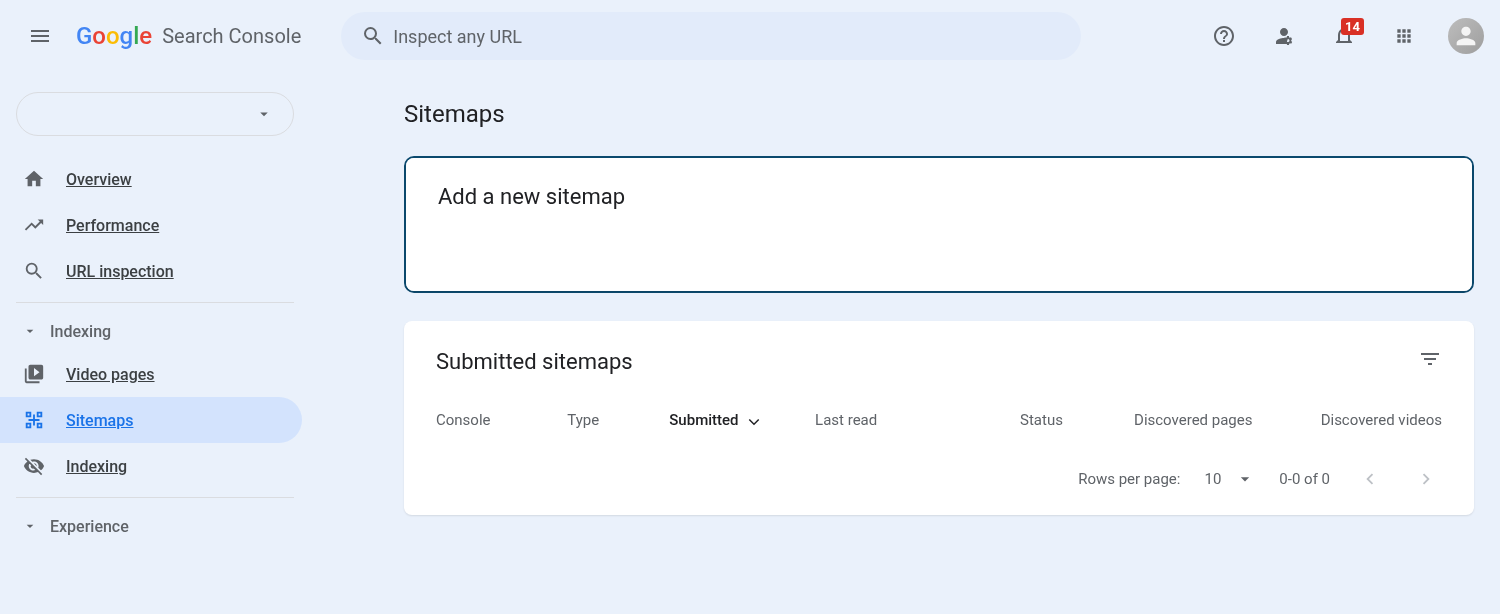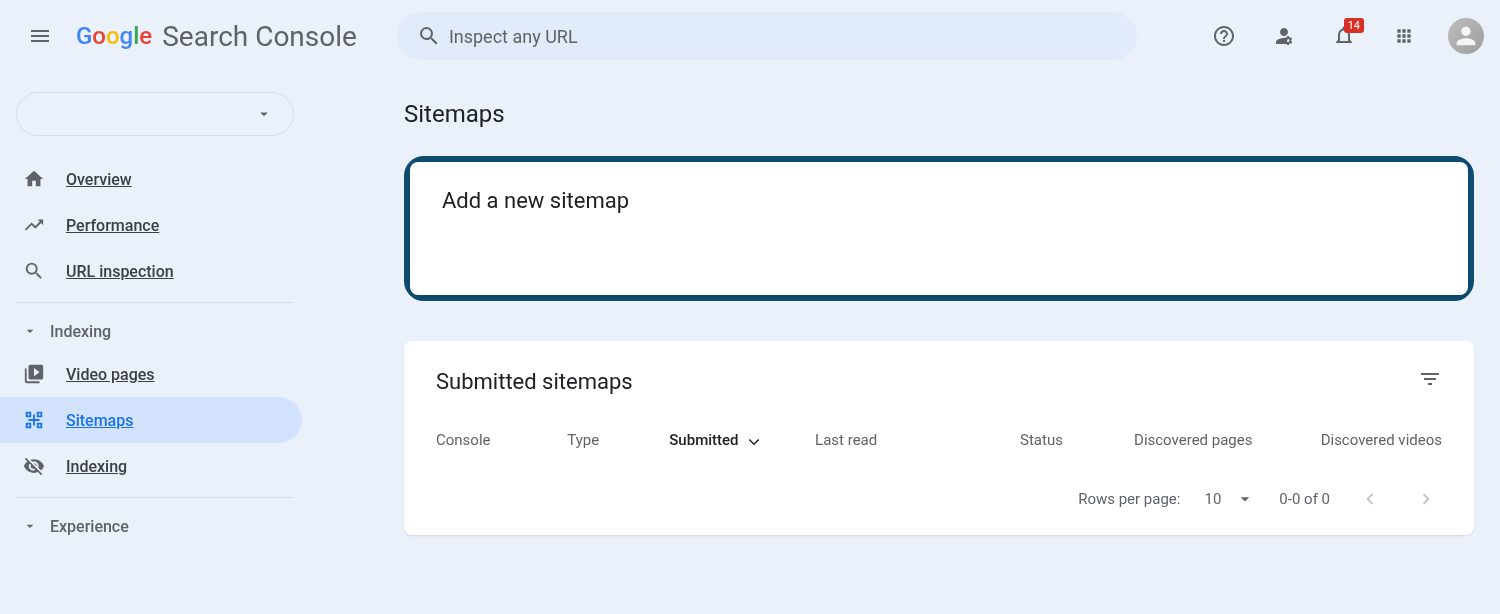--- a/index.html
+++ b/index.html
@@ -4,46 +4,46 @@
 <style>
   * { box-sizing: border-box; margin: 0; padding: 0; font-family: 'Google Sans', Roboto, Arial, sans-serif; }
   body { background: #eaf1fb; width: 1500px; height: 614px; overflow: hidden; color: #202124; }
   .header { display: flex; align-items: center; height: 72px; padding: 0 16px; gap: 12px; }
   .menu-btn { width: 48px; height: 48px; display: flex; align-items: center; justify-content: center; cursor: pointer; border-radius: 50%; }
   .menu-btn svg { fill: #5f6368; }
   .logo { display: flex; align-items: center; gap: 6px; margin-right: 28px; }
   .logo .letters { font-size: 24px; font-weight: 500; }
   .logo .g1 { color: #4285f4; } .logo .o1 { color: #ea4335; } .logo .o2 { color: #fbbc04; }
   .logo .g2 { color: #4285f4; } .logo .l1 { color: #34a853; } .logo .e1 { color: #ea4335; }
-  .logo .sc { color: #5f6368; font-size: 28px; font-weight: 400; margin-left: 4px; }
+  .logo .sc { color: #5f6368; font-size: 20px; font-weight: 400; margin-left: 4px; }
   .search-bar { flex: 0 0 740px; height: 48px; background: #e2ebfa; border-radius: 24px; display: flex; align-items: center; padding: 0 20px; gap: 8px; }
   .search-bar svg { fill: #5f6368; }
   .search-bar span { color: #5f6368; font-size: 18px; }
   .header-spacer { flex: 1; }
   .header-icon { width: 48px; height: 48px; display: flex; align-items: center; justify-content: center; cursor: pointer; border-radius: 50%; position: relative; }
   .header-icon svg { fill: #5f6368; }
-  .badge { position: absolute; top: 6px; right: 4px; background: #d93025; color: #fff; font-size: 11px; font-weight: 400; padding: 1px 4px; border-radius: 3px; min-width: 18px; text-align: center; }
+  .badge { position: absolute; top: 6px; right: 4px; background: #d93025; color: #fff; font-size: 13px; font-weight: 700; padding: 1px 4px; border-radius: 3px; min-width: 18px; text-align: center; }
   .avatar { width: 36px; height: 36px; border-radius: 50%; background: linear-gradient(135deg, #bdbdbd 0%, #9e9e9e 100%); margin-left: 8px; cursor: pointer; display:flex;align-items:center;justify-content:center; }
   .avatar svg { fill: #f5f5f5; }
   .body { display: flex; }
   .sidebar { width: 310px; padding: 20px 0; }
   .property-select { margin: 0 16px 20px; height: 44px; border: 1px solid #dadce0; border-radius: 22px; background: #fff0; display: flex; align-items: center; justify-content: flex-end; padding: 0 20px; cursor: pointer; }
   .sidebar-item { display: flex; align-items: center; height: 46px; padding: 0 22px; gap: 20px; cursor: pointer; border-radius: 0 24px 24px 0; margin-right: 8px; }
   .sidebar-item span { color: #3c4043; font-size: 16px; font-weight: 500; text-decoration: underline; }
   .sidebar-item.active { background: #d3e3fd; }
   .sidebar-item.active span { color: #1a73e8; }
   .sidebar-item .sicon { width: 24px; display: flex; justify-content: center; }
   .sidebar-item .sicon svg { fill: #5f6368; }
   .sidebar-item.active .sicon svg { fill: #1a73e8; }
   .sidebar-section { display: flex; align-items: center; height: 40px; padding: 0 22px; gap: 12px; cursor: pointer; color: #5f6368; font-size: 16px; font-weight: 500; }
   .sidebar-divider { height: 1px; background: #dadce0; margin: 8px 16px; }
   .main { flex: 1; padding: 28px 26px 0 94px; }
   .page-title { font-size: 24px; color: #202124; font-weight: 400; margin-bottom: 28px; }
   .card { background: #fff; border-radius: 8px; box-shadow: 0 1px 2px rgba(0,0,0,0.1); }
-  .highlight-wrap { border: 6px solid #0c4a6e; border-radius: 20px; margin-bottom: 40px; }
+  .highlight-wrap { border: 2px solid #0c4a6e; border-radius: 10px; margin-bottom: 28px; }
   .add-card { padding: 26px 32px 38px; position: relative; }
   .add-card h2 { font-size: 22px; font-weight: 400; color: #202124; margin-bottom: 44px; }
   .add-row { display: flex; align-items: center; gap: 10px; }
   .url-prefix { color: #80868b; font-size: 18px; }
   .url-input { flex: 1; border: none; border-bottom: 1px solid #dadce0; font-size: 18px; padding: 4px 0; outline: none; color: #202124; background: transparent; }
   .url-input::placeholder { color: #9aa0a6; }
   .submit-btn { background: #f1f3f4; color: #5f6368; font-size: 15px; font-weight: 500; letter-spacing: 0.5px; padding: 10px 20px; border: none; border-radius: 4px; cursor: pointer; }
   .list-card { padding: 26px 32px 14px; }
   .list-header { display: flex; align-items: center; justify-content: space-between; margin-bottom: 36px; }
   .list-header h2 { font-size: 22px; font-weight: 400; }

